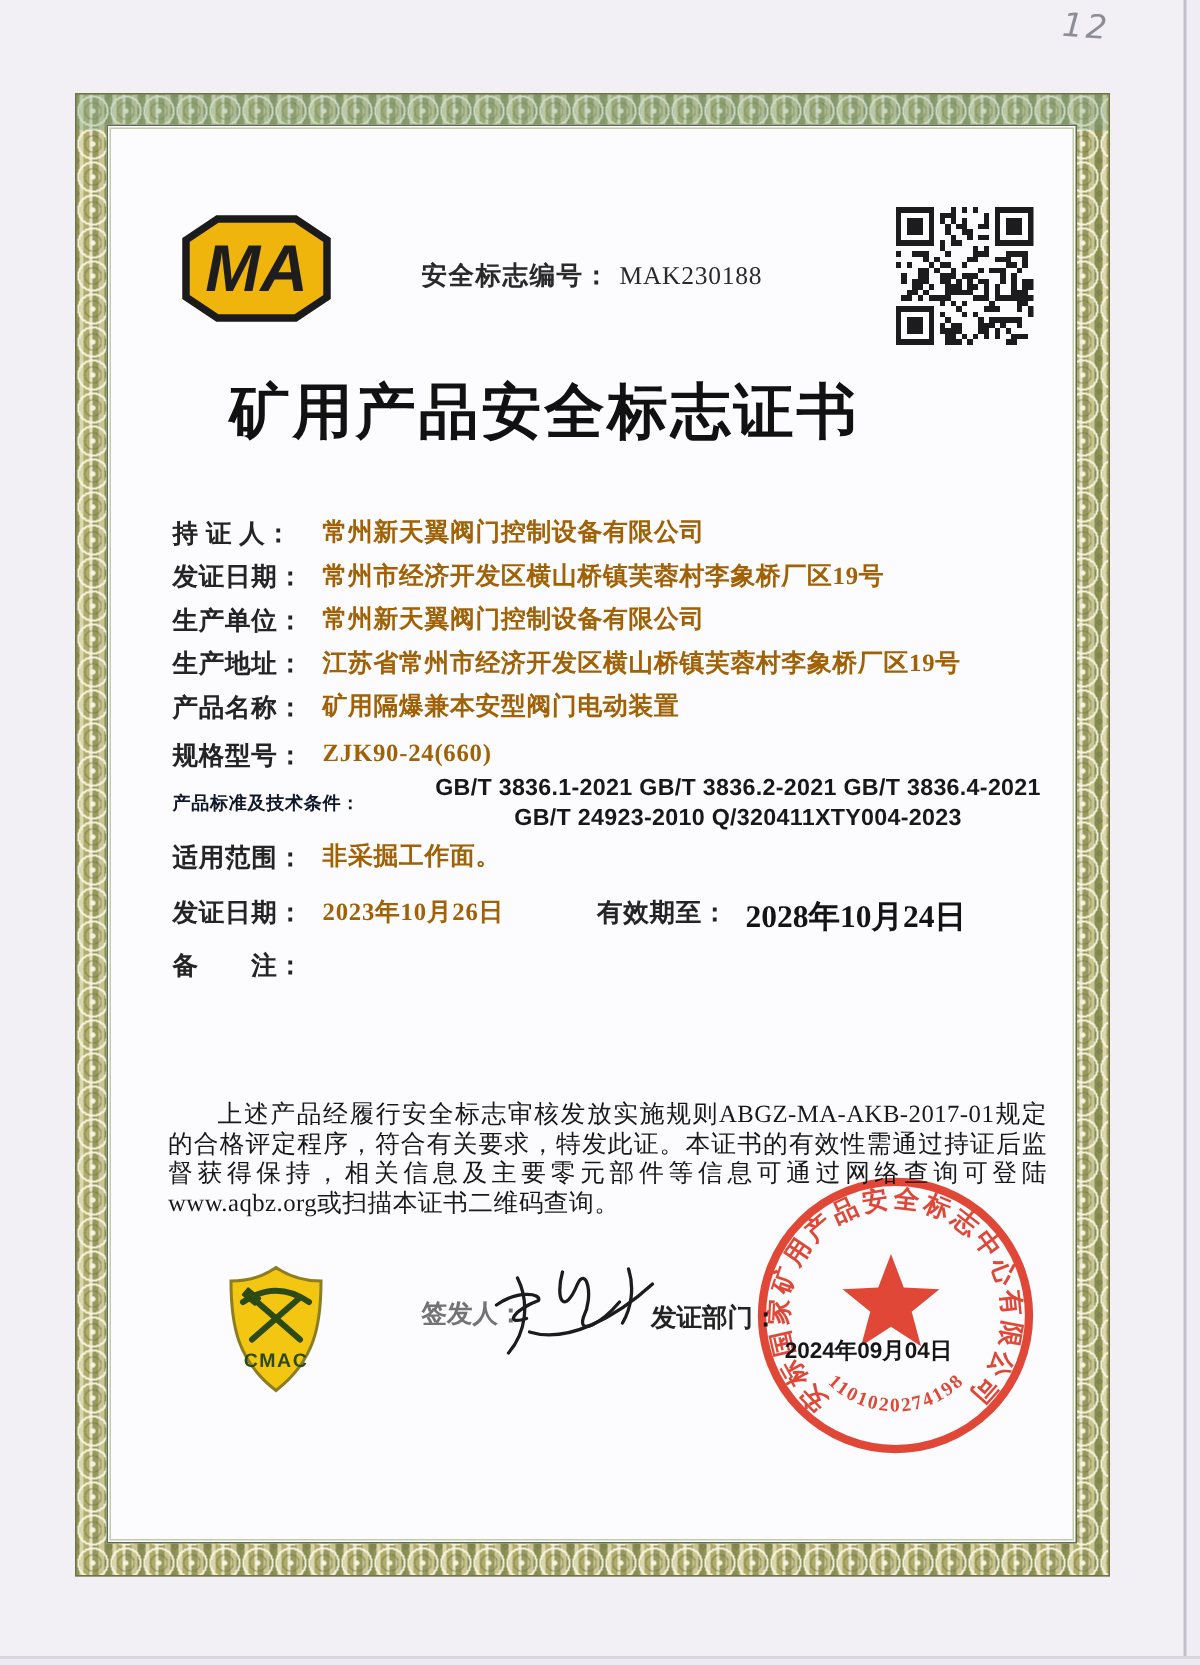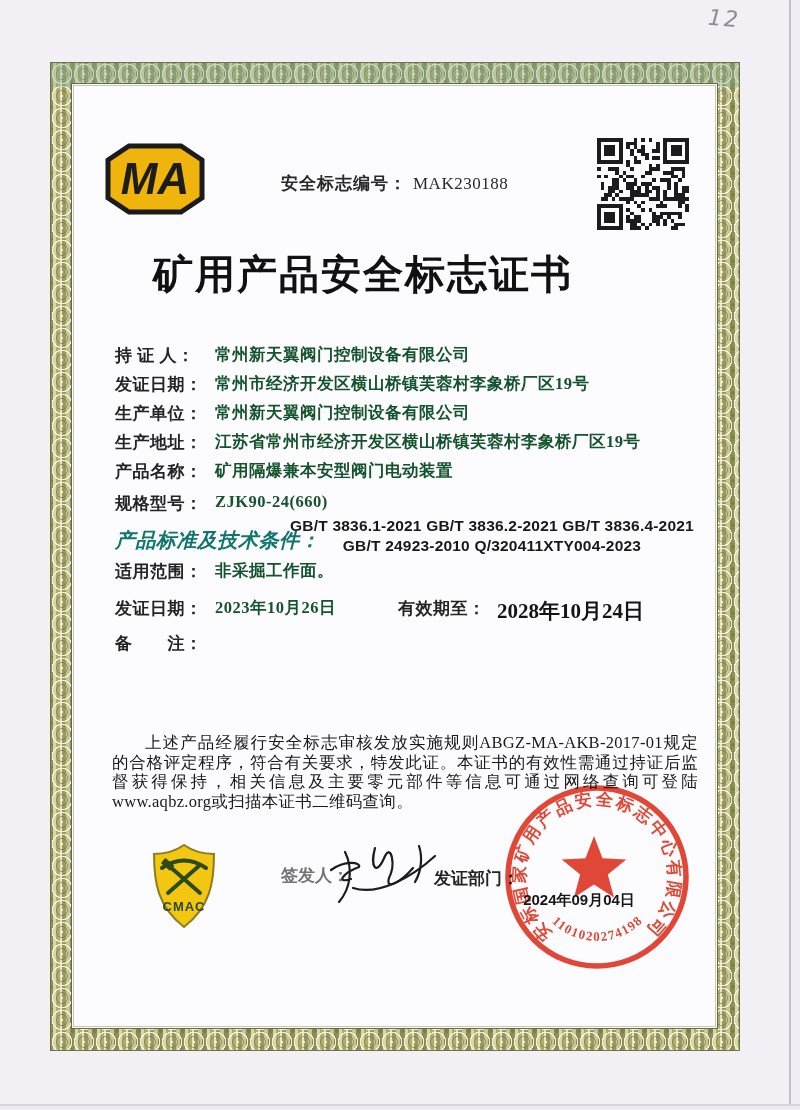--- a/index.html
+++ b/index.html
@@ -46,24 +46,24 @@
   .serial-line .val{font-family:"Liberation Serif",serif;margin-left:6px;letter-spacing:.5px;}
 
   .cert-title{
     left:0;top:247px;width:726px;text-align:center;
     font-family:"Liberation Sans","DejaVu Sans",sans-serif;
     font-weight:900;font-size:40px;color:#111;letter-spacing:2px;
   }
 
   .row{left:0;top:0;width:800px;font-size:17px;}
   .row .lbl{position:absolute;left:115px;font-weight:700;color:#242424;letter-spacing:.5px;white-space:nowrap;}
-  .row .val{position:absolute;left:215px;font-weight:700;color:#14532d;letter-spacing:.5px;white-space:nowrap;font-size:16.5px;}
+  .row .val{position:absolute;left:215px;font-weight:700;color:#a16207;letter-spacing:.5px;white-space:nowrap;font-size:16.5px;}
   .r0{top:344px}.r1{top:373px}.r2{top:402px}.r3{top:431px}.r4{top:460px}.r5{top:492px}
   .r7{top:560px}.r9{top:632px}
-  .r6-label{left:115px;top:527px;font-weight:700;font-size:20px;letter-spacing:.5px;color:#0f766e;font-style:italic;}
+  .r6-label{left:115px;top:527px;font-weight:700;font-size:12px;letter-spacing:.5px;color:#0f172a;}
   .r6-value{
     left:277px;top:516px;width:430px;
     font-family:"Liberation Sans","DejaVu Sans",sans-serif;
     font-weight:700;font-size:15.5px;line-height:20px;color:#181818;letter-spacing:.2px;text-align:center;
   }
   .rdate{top:597px;}
   .rdate .lbl2{position:absolute;left:398px;font-weight:700;color:#242424;letter-spacing:.5px;white-space:nowrap;}
   .rdate .val2{position:absolute;left:497px;font-weight:700;color:#141414;white-space:nowrap;font-size:21px;}
 
   .statement{
@@ -71,21 +71,21 @@
     font-size:16.5px;font-weight:400;line-height:19.5px;color:#191919;
     text-indent:2em;text-align:justify;letter-spacing:.3px;
   }
 
   .sign-label{left:281px;top:864px;font-size:17px;font-weight:700;color:#737373;}
   .dept-label{left:434px;top:867px;font-size:17px;font-weight:700;color:#232323;}
   .signature{left:323px;top:836px;}
   .cmac-badge{left:148px;top:841px;}
   .stamp{left:497px;top:782px;mix-blend-mode:multiply;}
   .qr{left:597px;top:138px;}
-  .ma-logo{left:100px;top:141px;}
+  .ma-logo{left:116px;top:141px;}
 </style>
 </head>
 <body>
 
 <div class="abs scan-strip-right"></div>
 <div class="abs scan-edge-right"></div>
 <div class="abs scan-edge-bottom"></div>
 <div class="abs scan-strip-bottom"></div>
 <div class="abs pencil-note">12</div>
 

